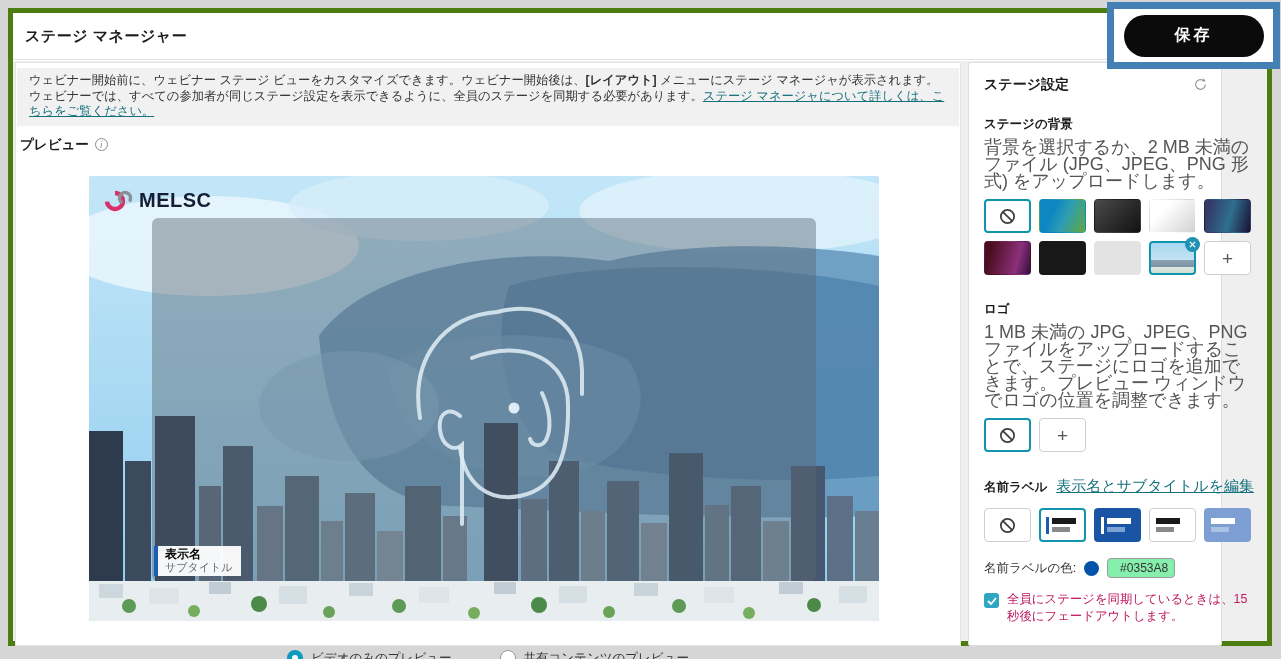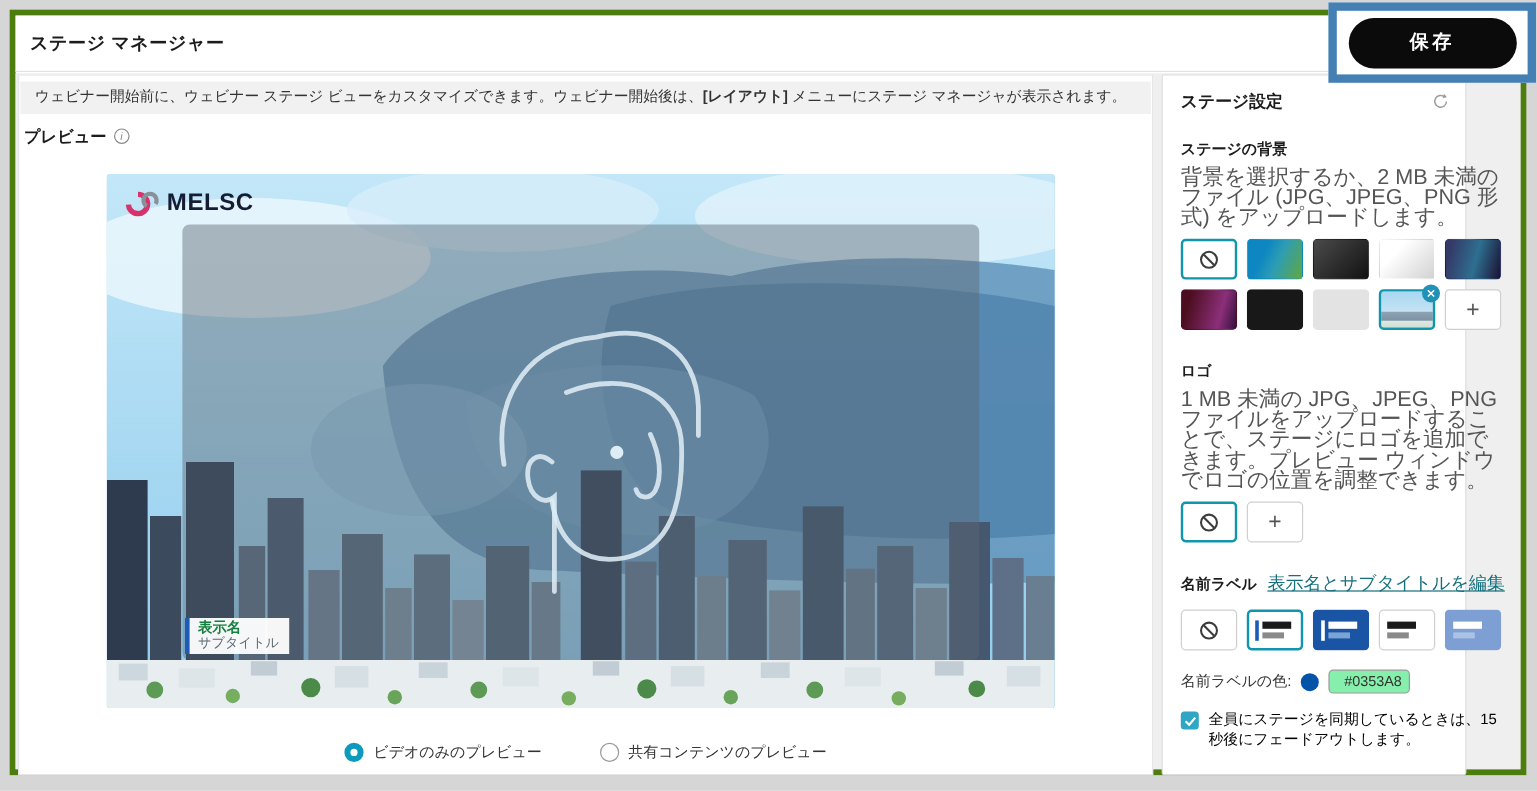--- a/index.html
+++ b/index.html
@@ -75,21 +75,21 @@
   .face-svg { position:absolute; left:313px; top:122px; }
   .stage-logo {
     position:absolute; left:15px; top:11px; display:flex; align-items:center; gap:5px;
   }
   .stage-logo-text { font-size:20px; font-weight:800; color:#141d33; letter-spacing:.5px; }
   .name-chip {
     position:absolute; left:65px; top:370px;
     background:rgba(255,255,255,.95); border-left:4px solid #1b5cb5;
     padding:2px 8px 3px 7px; min-width:66px;
   }
-  .name-chip .dn { font-size:12px; font-weight:bold; color:#15803d; line-height:13px; }
+  .name-chip .dn { font-size:12px; font-weight:bold; color:#000000; line-height:13px; }
   .name-chip .st { font-size:11px; color:#5f6a72; line-height:12px; }
   
   .radio-row { margin-top:29px; display:flex; justify-content:center; gap:48px; }
   .radio-item { display:flex; align-items:center; gap:8px; cursor:pointer; }
   .radio-dot { width:16px; height:16px; border-radius:50%; }
   .radio-dot.on { border:5px solid #0d9abd; background:#fff; }
   .radio-dot.off { border:1.5px solid #9a9a9a; background:#fff; }
   .radio-label { font-size:12.5px; color:#333; }
   
   .settings-title { margin-top:13px; font-size:14px; font-weight:bold; color:#1c1c1c; }
@@ -125,38 +125,39 @@
   .color-field {
     border:1px solid #9a9a9a; border-radius:4px; padding:2px 6px;
     font-size:12px; color:#333; background:#86efac; width:68px; text-align:right; cursor:text;
   }
   
   .check-row { margin-top:13px; display:flex; gap:8px; width:272px; }
   .checkbox {
     width:15px; height:15px; min-width:15px; border-radius:3px; background:#2fa6c4;
     display:flex; align-items:center; justify-content:center; margin-top:2px; cursor:pointer;
   }
-  .check-text { font-size:12.4px; line-height:17px; color:#000000; }
+  .check-text { font-size:12.4px; line-height:17px; color:#be185d; }
   .nobg-icon { display:block; }
 </style>
 </head>
 <body>
 
 <div class="app">
 
   <div class="header">
     <span class="page-title">ステージ マネージャー</span>
   </div>
 
   <div class="content">
 
     <div class="left-panel">
 
       <div class="banner">
         <div><span>ウェビナー開始前に、ウェビナー ステージ ビューをカスタマイズできます。ウェビナー開始後は、</span><b>[レイアウト]</b><span> メニューにステージ マネージャが表示されます。</span></div>
+        <div><span>ウェビナーでは、すべての参加者が同じステージ設定を表示できるように、全員のステージを同期する必要があります。</span><a>ステージ マネージャについて詳しくは、こちらをご覧ください。</a></div>
       </div>
 
       <div class="preview-heading">
         <span>プレビュー</span>
         <span class="info-icon"></span>
       </div>
 
       <div class="preview-box">
 
         <svg class="stage-bg" width="790" height="445" viewBox="0 0 790 445" preserveAspectRatio="none">

